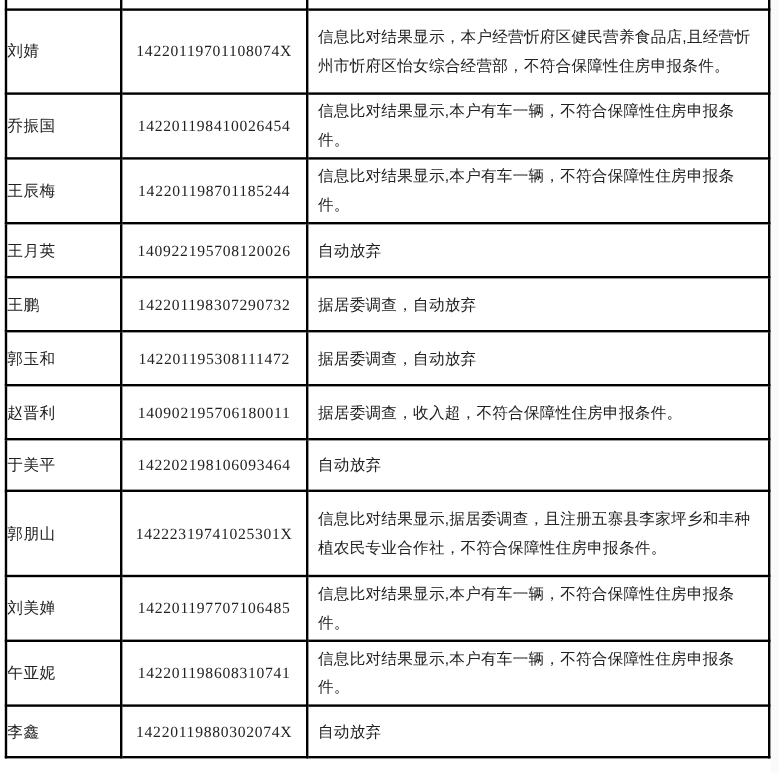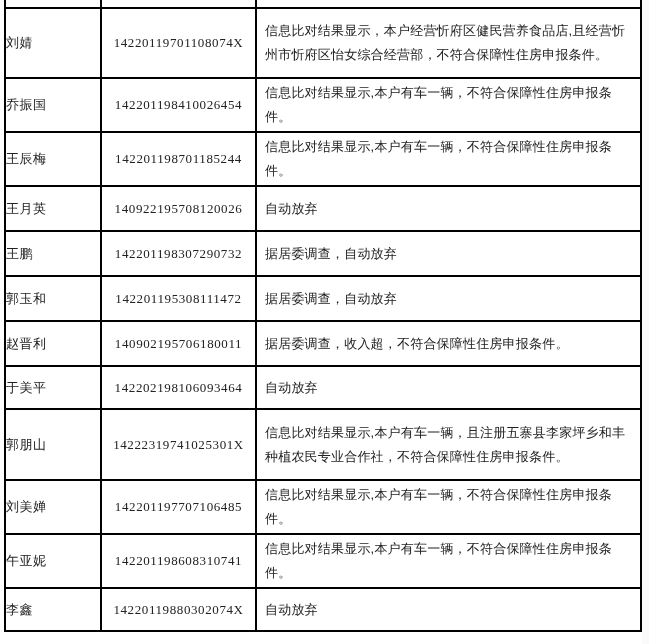--- a/index.html
+++ b/index.html
@@ -121,21 +121,21 @@
 
       <tr class="h43">
         <td class="name-cell">于美平</td>
         <td class="id-cell">142202198106093464</td>
         <td class="remark-cell">自动放弃</td>
       </tr>
 
       <tr class="h71">
         <td class="name-cell">郭朋山</td>
         <td class="id-cell">14222319741025301X</td>
-        <td class="remark-cell">信息比对结果显示,本户有车一辆，且注册五寨县李家坪乡和丰种植农民专业合作社，不符合保障性住房申报条件。</td>
+        <td class="remark-cell">信息比对结果显示,据居委调查，且注册五寨县李家坪乡和丰种植农民专业合作社，不符合保障性住房申报条件。</td>
       </tr>
 
       <tr class="h43">
         <td class="name-cell">刘美婵</td>
         <td class="id-cell">142201197707106485</td>
         <td class="remark-cell">信息比对结果显示,本户有车一辆，不符合保障性住房申报条件。</td>
       </tr>
 
       <tr class="h44">
         <td class="name-cell">午亚妮</td>

